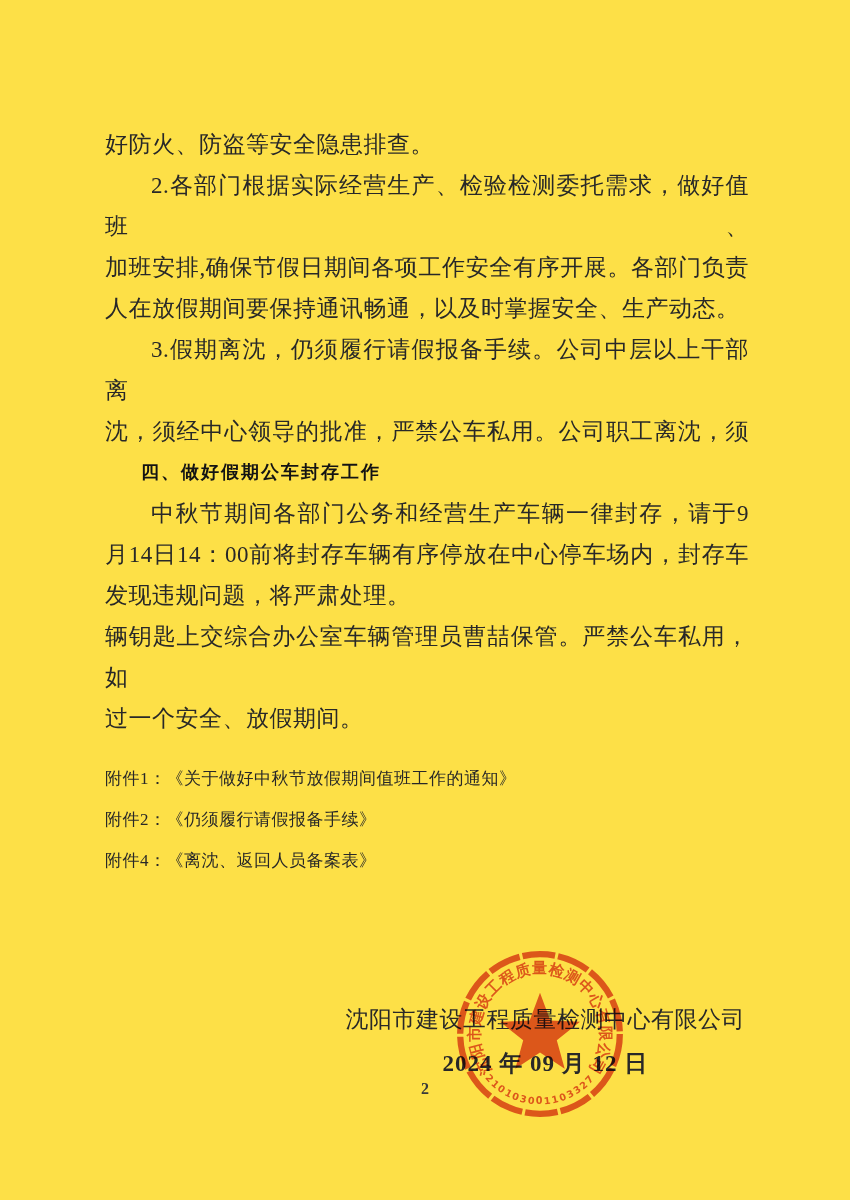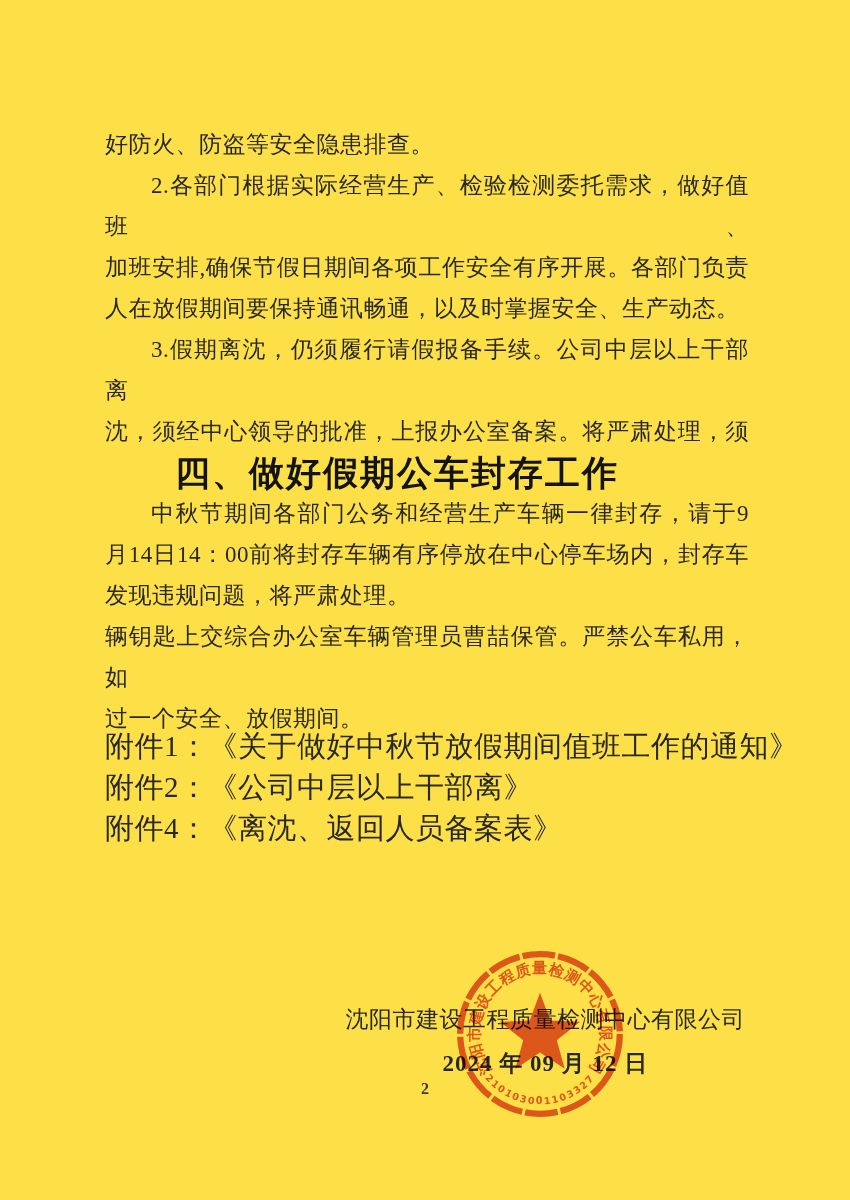--- a/index.html
+++ b/index.html
@@ -33,32 +33,32 @@
     white-space: normal;
     text-align: justify;
     text-align-last: justify;
   }
   .line.ind {
     text-indent: 2em;
   }
   .line.heading {
     font-family: "Liberation Sans", "DejaVu Sans", sans-serif;
     font-weight: 700;
-    font-size: 35px;
+    font-size: 18px;
     letter-spacing: 2px;
     color: #131313;
     text-align-last: auto;
   }
   
   .attachments {
     position: absolute;
     left: 105px;
-    top: 726px;
+    top: 758px;
     width: 644px;
-    font-size: 29px;
+    font-size: 17px;
     line-height: 41px;
     letter-spacing: 0.5px;
   }
   
   .signature {
     position: absolute;
     right: 105px;
     top: 1002px;
     text-align: center;
     font-size: 23px;
@@ -114,32 +114,32 @@
 <body>
 
 <div class="page">
 
   <main class="doc-body">
     <div class="line">好防火、防盗等安全隐患排查。</div>
     <div class="line ind str">2.各部门根据实际经营生产、检验检测委托需求，做好值班、</div>
     <div class="line str">加班安排,确保节假日期间各项工作安全有序开展。各部门负责</div>
     <div class="line">人在放假期间要保持通讯畅通，以及时掌握安全、生产动态。</div>
     <div class="line ind str">3.假期离沈，仍须履行请假报备手续。公司中层以上干部离</div>
-    <div class="line str">沈，须经中心领导的批准，上报办公室备案。将严肃处理，须</div>
+    <div class="line str">沈，须经中心领导的批准，严禁公车私用。公司职工离沈，须</div>
     <div class="line ind heading">四、做好假期公车封存工作</div>
     <div class="line ind str">中秋节期间各部门公务和经营生产车辆一律封存，请于9</div>
     <div class="line str">月14日14：00前将封存车辆有序停放在中心停车场内，封存车</div>
     <div class="line">发现违规问题，将严肃处理。</div>
     <div class="line str">辆钥匙上交综合办公室车辆管理员曹喆保管。严禁公车私用，如</div>
     <div class="line">过一个安全、放假期间。</div>
   </main>
 
   <section class="attachments">
     <div class="line">附件1：《关于做好中秋节放假期间值班工作的通知》</div>
-    <div class="line">附件2：《公司中层以上干部离》</div>
+    <div class="line">附件2：《仍须履行请假报备手续》</div>
     <div class="line">附件4：《离沈、返回人员备案表》</div>
   </section>
 
   <div class="signature">
     <div class="company">沈阳市建设工程质量检测中心有限公司</div>
     <div class="sig-date">2024 年 09 月 12 日</div>
   </div>
 
   <div class="pageno">2</div>
 

